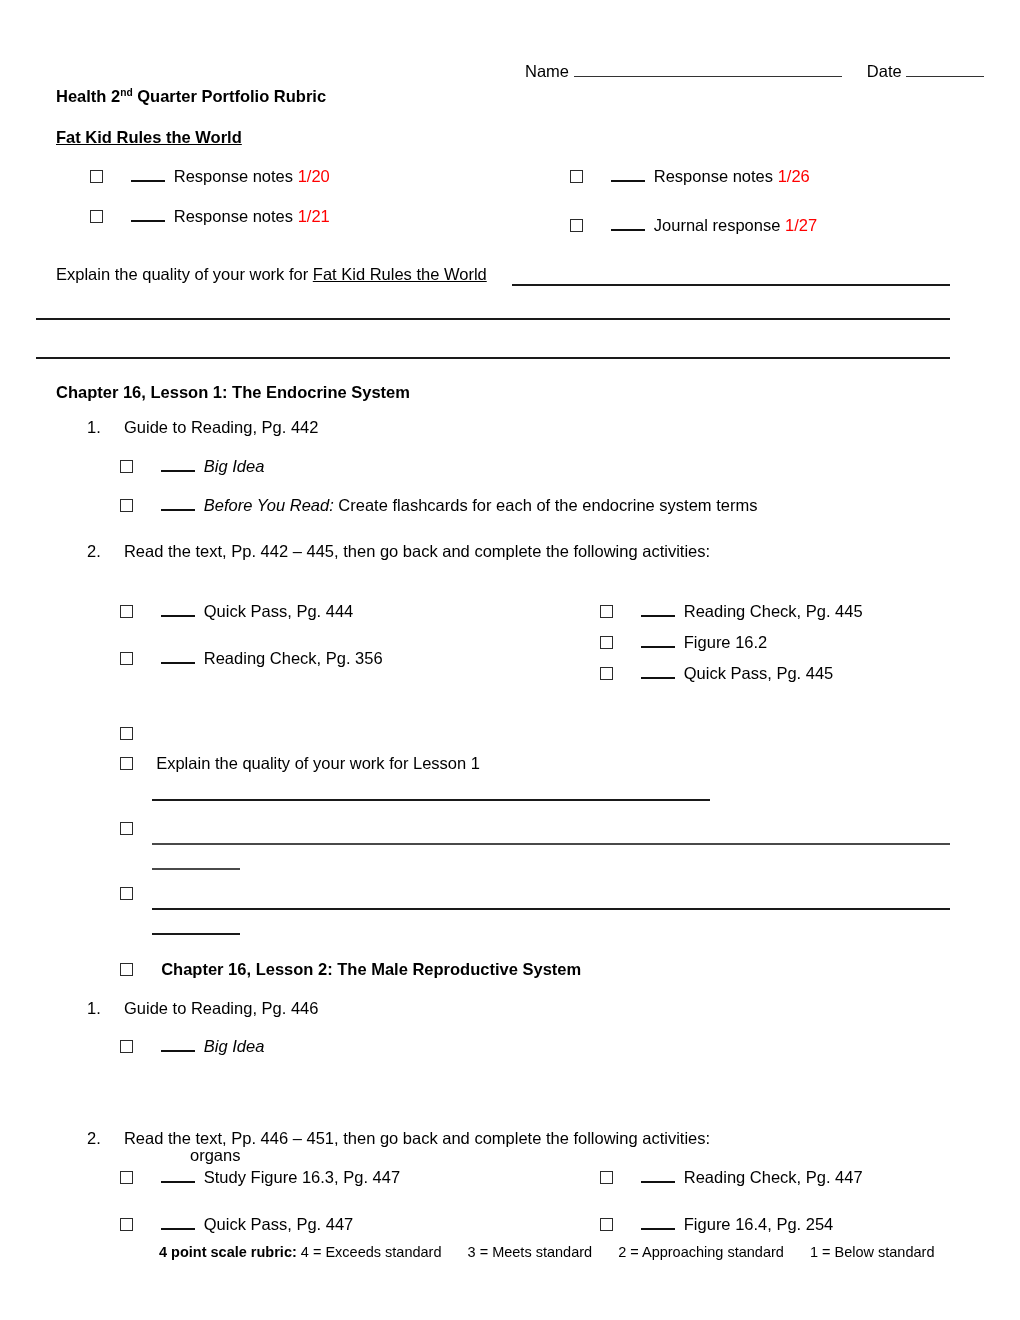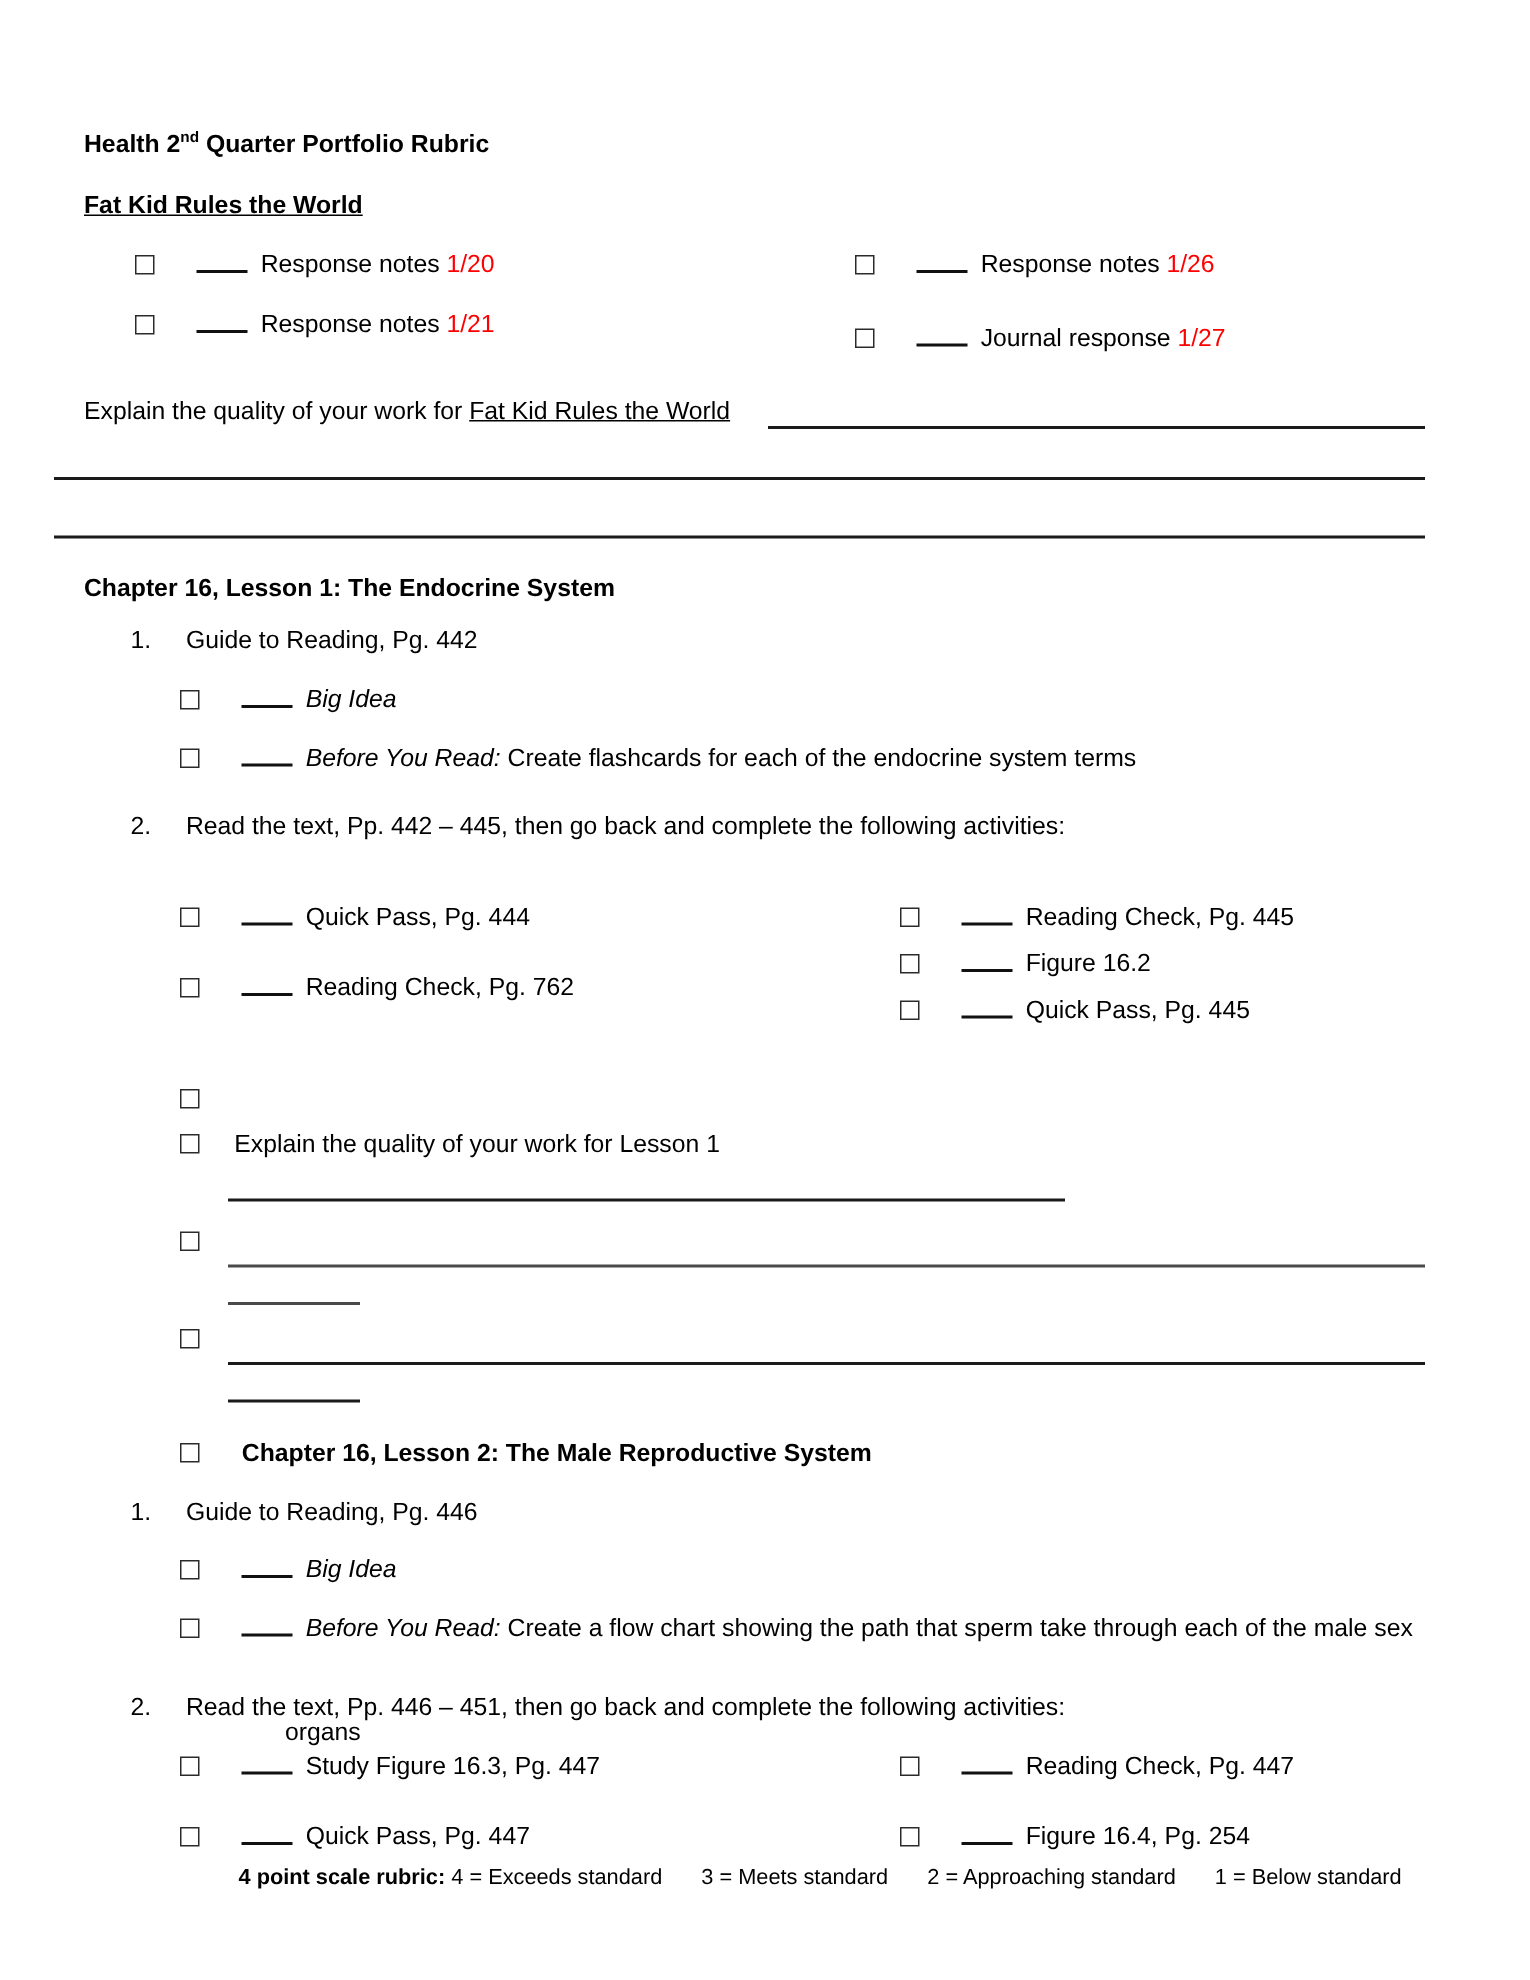--- a/index.html
+++ b/index.html
@@ -73,20 +73,27 @@
     position: absolute;
     white-space: nowrap;
     font-size: 14.5px;
   }
 </style>
 </head>
 <body>
 
 <div class="page">
 
+  <div class="row" style="left:525px; top:62px;">
+    <span>Name</span>
+    <span class="nm-line" style="width:268px;"></span>
+    <span style="display:inline-block;width:16px;"></span>
+    <span>Date</span>
+    <span class="nm-line" style="width:78px;"></span>
+  </div>
 
   <div class="row bold" style="left:56px; top:87px;">
     <span>Health 2</span><sup>nd</sup><span> Quarter Portfolio Rubric</span>
   </div>
 
   <div class="row bold uline" style="left:56px; top:128px;">Fat Kid Rules the World</div>
 
   <div class="row" style="left:90px; top:166px;">
     <span class="cb"></span>
     <span style="display:inline-block;width:19px;"></span>
@@ -159,21 +166,21 @@
   <div class="row" style="left:120px; top:601px;">
     <span class="cb"></span>
     <span style="display:inline-block;width:19px;"></span>
     <span class="blank"></span>
     <span>Quick Pass, Pg. 444</span>
   </div>
   <div class="row" style="left:120px; top:648px;">
     <span class="cb"></span>
     <span style="display:inline-block;width:19px;"></span>
     <span class="blank"></span>
-    <span>Reading Check, Pg. 762</span>
+    <span>Reading Check, Pg. 356</span>
   </div>
 
   <div class="row" style="left:600px; top:601px;">
     <span class="cb"></span>
     <span style="display:inline-block;width:19px;"></span>
     <span class="blank"></span>
     <span>Reading Check, Pg. 445</span>
   </div>
   <div class="row" style="left:600px; top:632px;">
     <span class="cb"></span>
@@ -225,27 +232,20 @@
   </div>
 
   <div class="row" style="left:120px; top:1036px;">
     <span class="cb"></span>
     <span style="display:inline-block;width:19px;"></span>
     <span class="blank"></span>
     <span class="ital">Big Idea</span>
     <span></span>
   </div>
 
-  <div class="row" style="left:120px; top:1075px;">
-    <span class="cb"></span>
-    <span style="display:inline-block;width:19px;"></span>
-    <span class="blank"></span>
-    <span class="ital">Before You Read:</span>
-    <span> Create a flow chart showing the path that sperm take through each of the male sex</span>
-  </div>
   <div class="row" style="left:190px; top:1103px;margin-top:43px;">organs</div>
 
   <div class="row" style="left:87px; top:1129px;">
     <span>2.</span>
     <span style="display:inline-block;width:14px;"></span>
     <span>Read the text, Pp. 446 – 451, then go back and complete the following activities:</span>
   </div>
 
   <div class="row" style="left:120px; top:1167px;">
     <span class="cb"></span>

